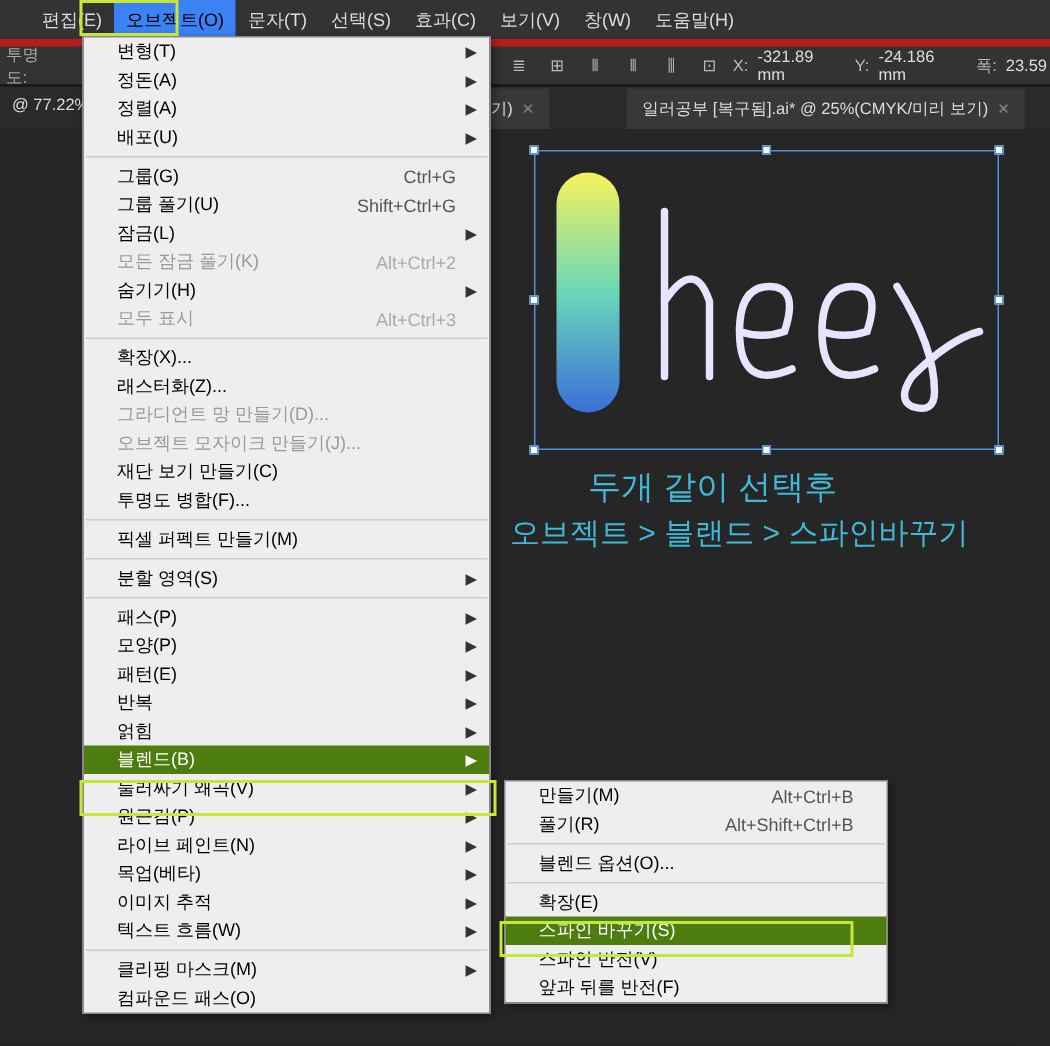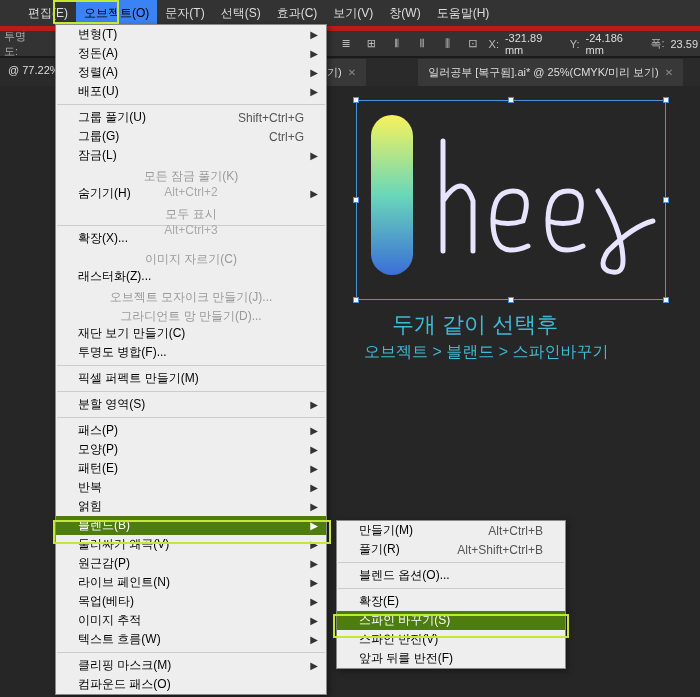--- a/index.html
+++ b/index.html
@@ -138,23 +138,23 @@
       position: absolute;
       top: 310px;
       left: 356px;
       color: #3fbad6;
       font-size: 22px;
       margin-left: 36px;
     }
     .caption2 {
       position: absolute;
       top: 342px;
-      left: 364px;
+      left: 340px;
       color: #3fbad6;
-      font-size: 16px;
+      font-size: 20px;
     }
     
     .dropdown {
       position: absolute;
       top: 24px;
       left: 55px;
       width: 272px;
       background: #eeeeee;
       border: 1px solid #888;
       box-shadow: 2px 2px 6px rgba(0,0,0,0.4);
@@ -163,21 +163,21 @@
     .menu-item, .menu-item-disabled {
       padding: 3px 22px 3px 22px;
       color: #000;
       font-size: 12px;
       display: flex;
       justify-content: space-between;
       align-items: center;
       position: relative;
       height: 19px;
     }
-    .menu-item-disabled { color: #999; flex-direction: column; }
+    .menu-item-disabled { color: #999; }
     .menu-item.selected {
       background: #4d7c0f;
       color: #fff;
     }
     .menu-sep {
       height: 1px;
       background: #ccc;
       margin: 3px 1px;
     }
     .submenu-arrow {
@@ -200,21 +200,21 @@
       height: 24px;
       border: 2px solid #c5e835;
       pointer-events: none;
       z-index: 50;
     }
     
     .submenu {
       position: absolute;
       top: 520px;
       left: 336px;
-      width: 230px;
+      width: 256px;
       background: #eeeeee;
       border: 1px solid #888;
       box-shadow: 2px 2px 6px rgba(0,0,0,0.4);
       z-index: 20;
     }
     .highlight-box-3 {
       position: absolute;
       top: 614px;
       left: 333px;
       width: 236px;
@@ -306,26 +306,26 @@
     <div class="menu-item">
       <span>정렬(A)</span>
       <span class="submenu-arrow">▶</span>
     </div>
     <div class="menu-item">
       <span>배포(U)</span>
       <span class="submenu-arrow">▶</span>
     </div>
     <div class="menu-sep"></div>
     <div class="menu-item">
+      <span>그룹(G)</span>
+      <span class="shortcut">Ctrl+G</span>
+    </div>
+    <div class="menu-item">
       <span>그룹 풀기(U)</span>
       <span class="shortcut">Shift+Ctrl+G</span>
-    </div>
-    <div class="menu-item">
-      <span>그룹(G)</span>
-      <span class="shortcut">Ctrl+G</span>
     </div>
     <div class="menu-item">
       <span>잠금(L)</span>
       <span class="submenu-arrow">▶</span>
     </div>
     <div class="menu-item-disabled">
       <span>모든 잠금 풀기(K)</span>
       <span class="shortcut">Alt+Ctrl+2</span>
     </div>
     <div class="menu-item">
@@ -333,32 +333,29 @@
       <span class="submenu-arrow">▶</span>
     </div>
     <div class="menu-item-disabled">
       <span>모두 표시</span>
       <span class="shortcut">Alt+Ctrl+3</span>
     </div>
     <div class="menu-sep"></div>
     <div class="menu-item">
       <span>확장(X)...</span>
     </div>
+    <div class="menu-item">
+      <span>래스터화(Z)...</span>
+    </div>
     <div class="menu-item-disabled">
-      <span>이미지 자르기(C)</span>
-    </div>
-    <div class="menu-item">
-      <span>래스터화(Z)...</span>
+      <span>그라디언트 망 만들기(D)...</span>
     </div>
     <div class="menu-item-disabled">
       <span>오브젝트 모자이크 만들기(J)...</span>
     </div>
-    <div class="menu-item-disabled">
-      <span>그라디언트 망 만들기(D)...</span>
-    </div>
     <div class="menu-item">
       <span>재단 보기 만들기(C)</span>
     </div>
     <div class="menu-item">
       <span>투명도 병합(F)...</span>
     </div>
     <div class="menu-sep"></div>
     <div class="menu-item">
       <span>픽셀 퍼펙트 만들기(M)</span>
     </div>

